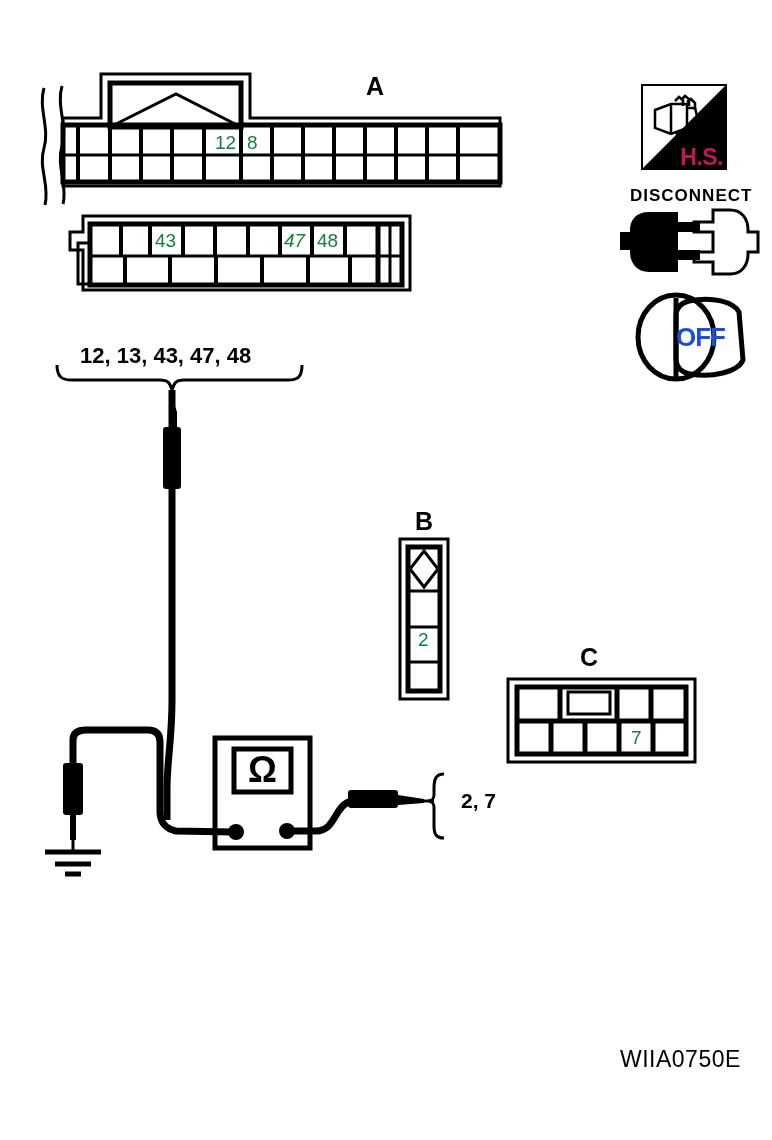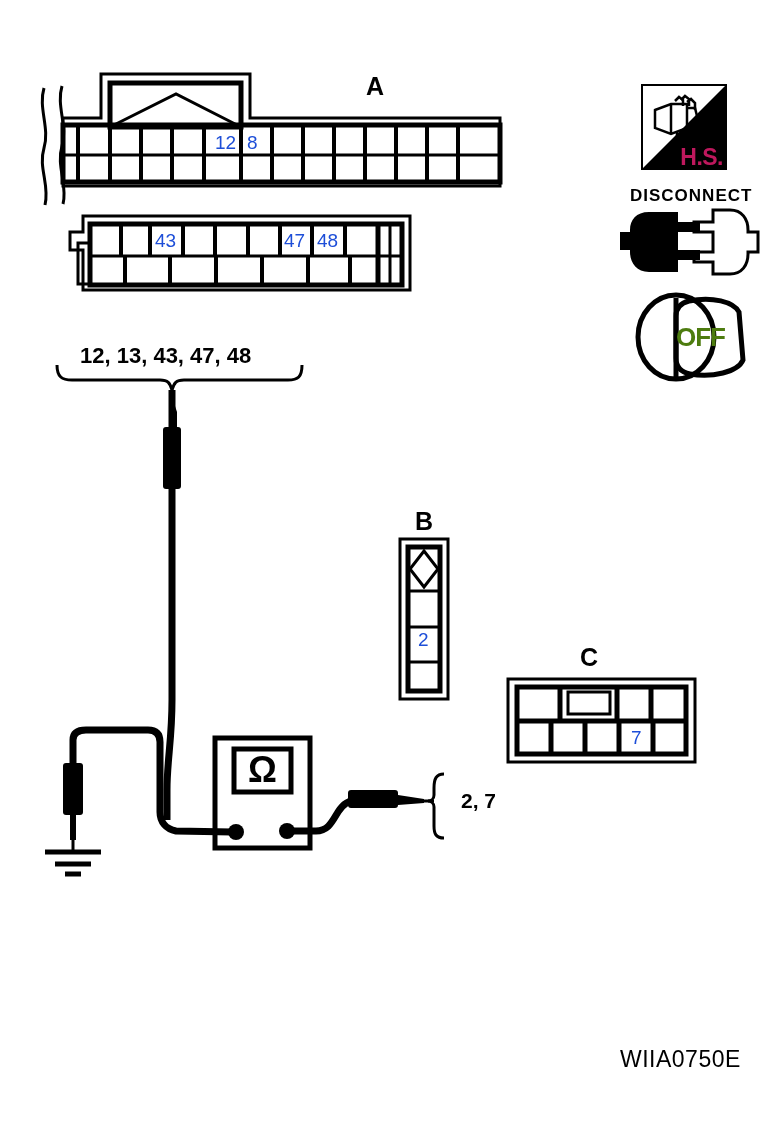--- a/index.html
+++ b/index.html
@@ -45,21 +45,21 @@
     font-size: 23px;
     font-weight: normal;
     letter-spacing: 0.5px;
   }
   .cellnum {
     position: absolute;
     font-size: 19px;
     font-weight: normal;
     font-family: "Liberation Sans", sans-serif;
     line-height: 1;
-    color: #1d4ed8;
+    color: #15803d;
   }
 
   
   svg.layer {
     position: absolute;
     left: 0;
     top: 0;
     width: 772px;
     height: 1140px;
     pointer-events: none;
@@ -98,21 +98,21 @@
     letter-spacing: 1px;
     font-family: "Liberation Sans", sans-serif;
   }
   .off-text {
     position: absolute;
     left: 676px;
     top: 322px;
     font-size: 26px;
     font-weight: bold;
     font-family: "Liberation Sans", sans-serif;
-    color: #4d7c0f;
+    color: #1d4ed8;
     letter-spacing: -1px;
   }
 </style>
 </head>
 <body>
 
 <div id="page">
 
   <svg class="layer" viewBox="0 0 772 1140">
 
@@ -300,21 +300,21 @@
 
   <span class="lbl lbl-pins" style="left:80px; top:345px;">12, 13, 43, 47, 48</span>
   <span class="lbl lbl-pins2" style="left:461px; top:790px;">2, 7</span>
 
   <span class="lbl lbl-code" style="left:620px; top:1048px;">WIIA0750E</span>
 
   <span class="cellnum" style="left:215px; top:133px;">12</span>
   <span class="cellnum" style="left:247px; top:133px;">8</span>
 
   <span class="cellnum" style="left:155px; top:231px;text-align:right;">43</span>
-  <span class="cellnum" style="left:284px; top:231px;">47</span>
+  <span class="cellnum" style="left:284px; top:231px;font-style:italic;">47</span>
   <span class="cellnum" style="left:317px; top:231px;">48</span>
 
   <span class="cellnum" style="left:418px; top:630px;">2</span>
 
   <span class="cellnum" style="left:631px; top:728px;">7</span>
 
   <span class="lbl" style="left:248px; top:752px; font-size:36px; font-weight:bold;">Ω</span>
 
 </div>
 

